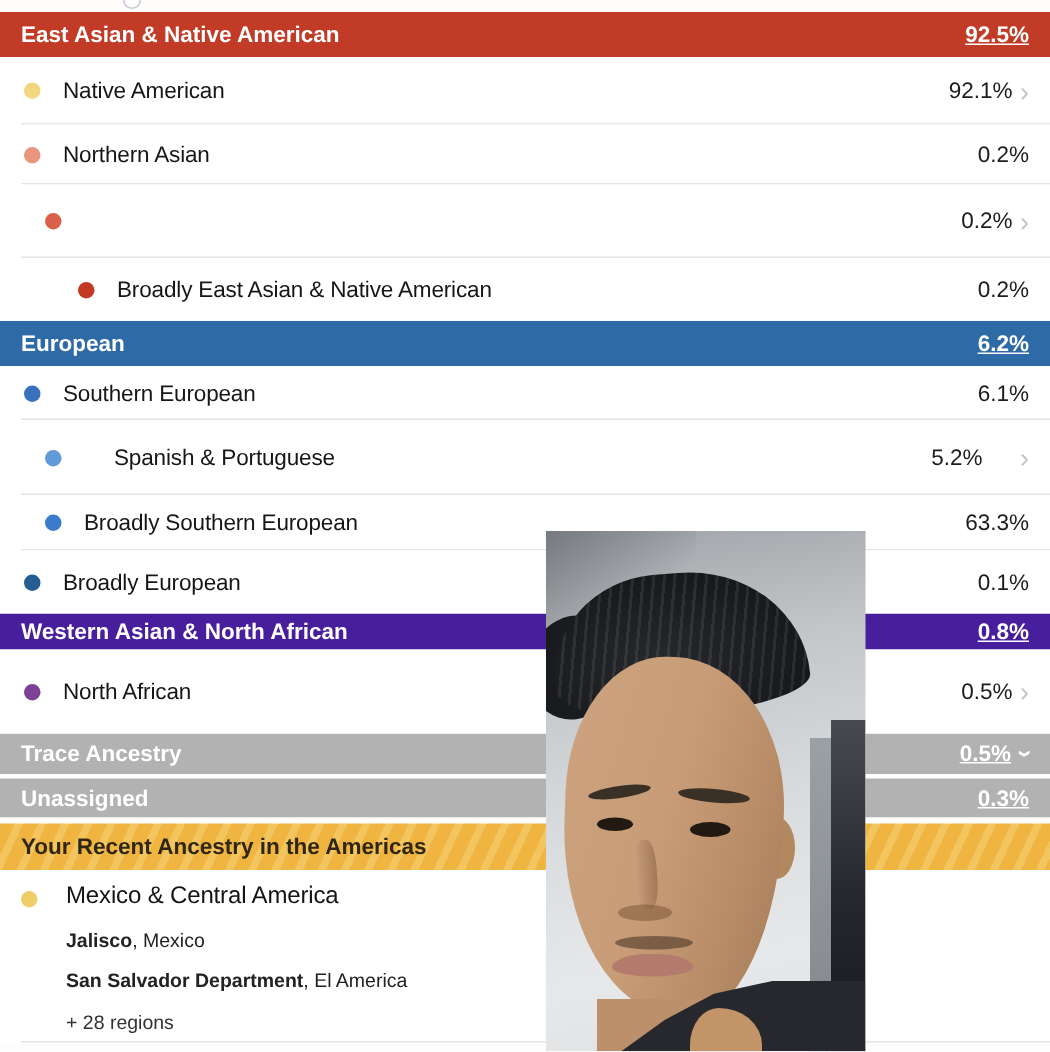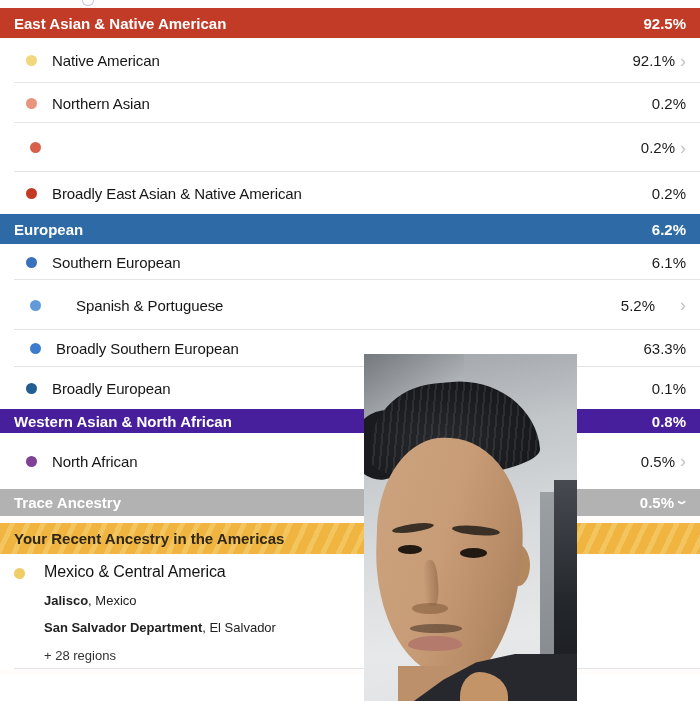--- a/index.html
+++ b/index.html
@@ -8,26 +8,26 @@
     font-family:"Liberation Sans","DejaVu Sans",sans-serif;
     -webkit-font-smoothing:antialiased;
   }
   .spacer{background:#fefdfc;}
   .artifact{
     position:absolute;left:82px;top:-5px;width:10px;height:9px;border-radius:50%;
     border:1.5px solid #c9c6d8;background:transparent;
   }
   
   .hdr{display:flex;align-items:center;padding:0 14px;color:#ffffff;font-weight:700;font-size:15px;box-sizing:border-box;}
-  .hdr .hvalue{margin-left:auto;font-weight:700;}
+  .hdr .hvalue{margin-left:auto;font-weight:700;text-decoration:underline;}
   .hdr.gold{color:#2f2713;text-align:right;}
   .chev-down{display:inline-block;transform:rotate(90deg) scaleY(1.2);margin-left:7px;font-weight:700;font-size:15px;color:#fff;}
   
   .row{display:flex;align-items:center;position:relative;padding-right:14px;box-sizing:border-box;background:#fff;}
-  .ind1{padding-left:26px;text-align:right;}
+  .ind1{padding-left:16px;text-align:right;}
   .ind2{padding-left:30px;}
   .dot{width:11px;height:11px;border-radius:50%;margin-right:15px;flex:0 0 auto;}
   .rlabel{font-size:15px;color:#161618;letter-spacing:-0.1px;}
   .rvalue{margin-left:auto;font-size:15px;color:#1c1c1e;}
   .chev{margin-left:5px;color:#c2c2c8;font-size:18px;line-height:1;font-weight:400;}
   .divider{position:absolute;left:14px;right:0;bottom:0;height:1px;background:#e4e4e7;}
   
   .detail{position:relative;padding-left:44px;box-sizing:border-box;background:#fff;}
   .detail .dot{position:absolute;left:14px;top:14px;margin:0;}
   .dtitle{font-size:16px;color:#141414;padding-top:9px;letter-spacing:-0.1px;}
@@ -87,21 +87,21 @@
         <span class="rlabel">Northern Asian</span>
         <span class="rvalue">0.2%</span>
         <div class="divider"></div>
       </div>
       <div class="row ind2" style="height: 49px;">
         <span class="dot" style="background: rgb(217, 96, 74);"></span>
         <span class="rvalue">0.2%</span>
         <span class="chev">›</span>
         <div class="divider"></div>
       </div>
-      <div class="row ind1" style="height: 42px;">
+      <div class="row ind1" style="height: 42px; margin-left: 36px;">
         <span class="dot" style="background: rgb(194, 58, 36);"></span>
         <span class="rlabel">Broadly East Asian &amp; Native American</span>
         <span class="rvalue">0.2%</span>
       </div>
       <div class="hdr header" style="background: rgb(46, 107, 166); height: 30px; gap: 28px;">
         <span class="hlabel">European</span>
         <span class="hvalue">6.2%</span>
       </div>
       <div class="row ind1" style="height: 36px;">
         <span class="dot" style="background: rgb(58, 113, 189);"></span>
@@ -136,29 +136,33 @@
         <span class="rlabel">North African</span>
         <span class="rvalue">0.5%</span>
         <span class="chev">›</span>
       </div>
       <div class="hdr band" style="background: rgb(178, 178, 179); height: 27px;">
         <span class="hlabel">Trace Ancestry</span>
         <span class="hvalue">0.5%</span>
         <span class="chev-down">›</span>
       </div>
       <div class="spacer" style="height: 3px;"></div>
+      <div class="hdr band" style="background: rgb(178, 178, 179); height: 26px;">
+        <span class="hlabel">Unassigned</span>
+        <span class="hvalue">0.3%</span>
+      </div>
       <div class="spacer" style="height: 4px;"></div>
       <div class="hdr gold" style="background: repeating-linear-gradient(115deg, rgb(239, 181, 64) 0px, rgb(239, 181, 64) 9px, rgb(243, 197, 95) 9px, rgb(243, 197, 95) 14px); height: 31px;">
         <span class="hlabel">Your Recent Ancestry in the Americas</span>
       </div>
       <div class="detail" style="height: 115px;">
         <span class="dot" style="background: rgb(239, 205, 103);"></span>
         <div class="dtitle">Mexico &amp; Central America</div>
         <div class="dline"><span class="b">Jalisco</span><span>, Mexico</span></div>
-        <div class="dline"><span class="b">San Salvador Department</span><span>, El Salvador</span></div>
+        <div class="dline"><span class="b">San Salvador Department</span><span>, El America</span></div>
         <div class="dmore">+ 28 regions</div>
         <div class="divider"></div>
       </div>
       <div class="spacer" style="height: 6px;"></div>
     </div>
   <div class="artifact"></div>
 
   <div class="photo">
     <div class="ceil-shade"></div>
     <div class="wall-frame"></div>

